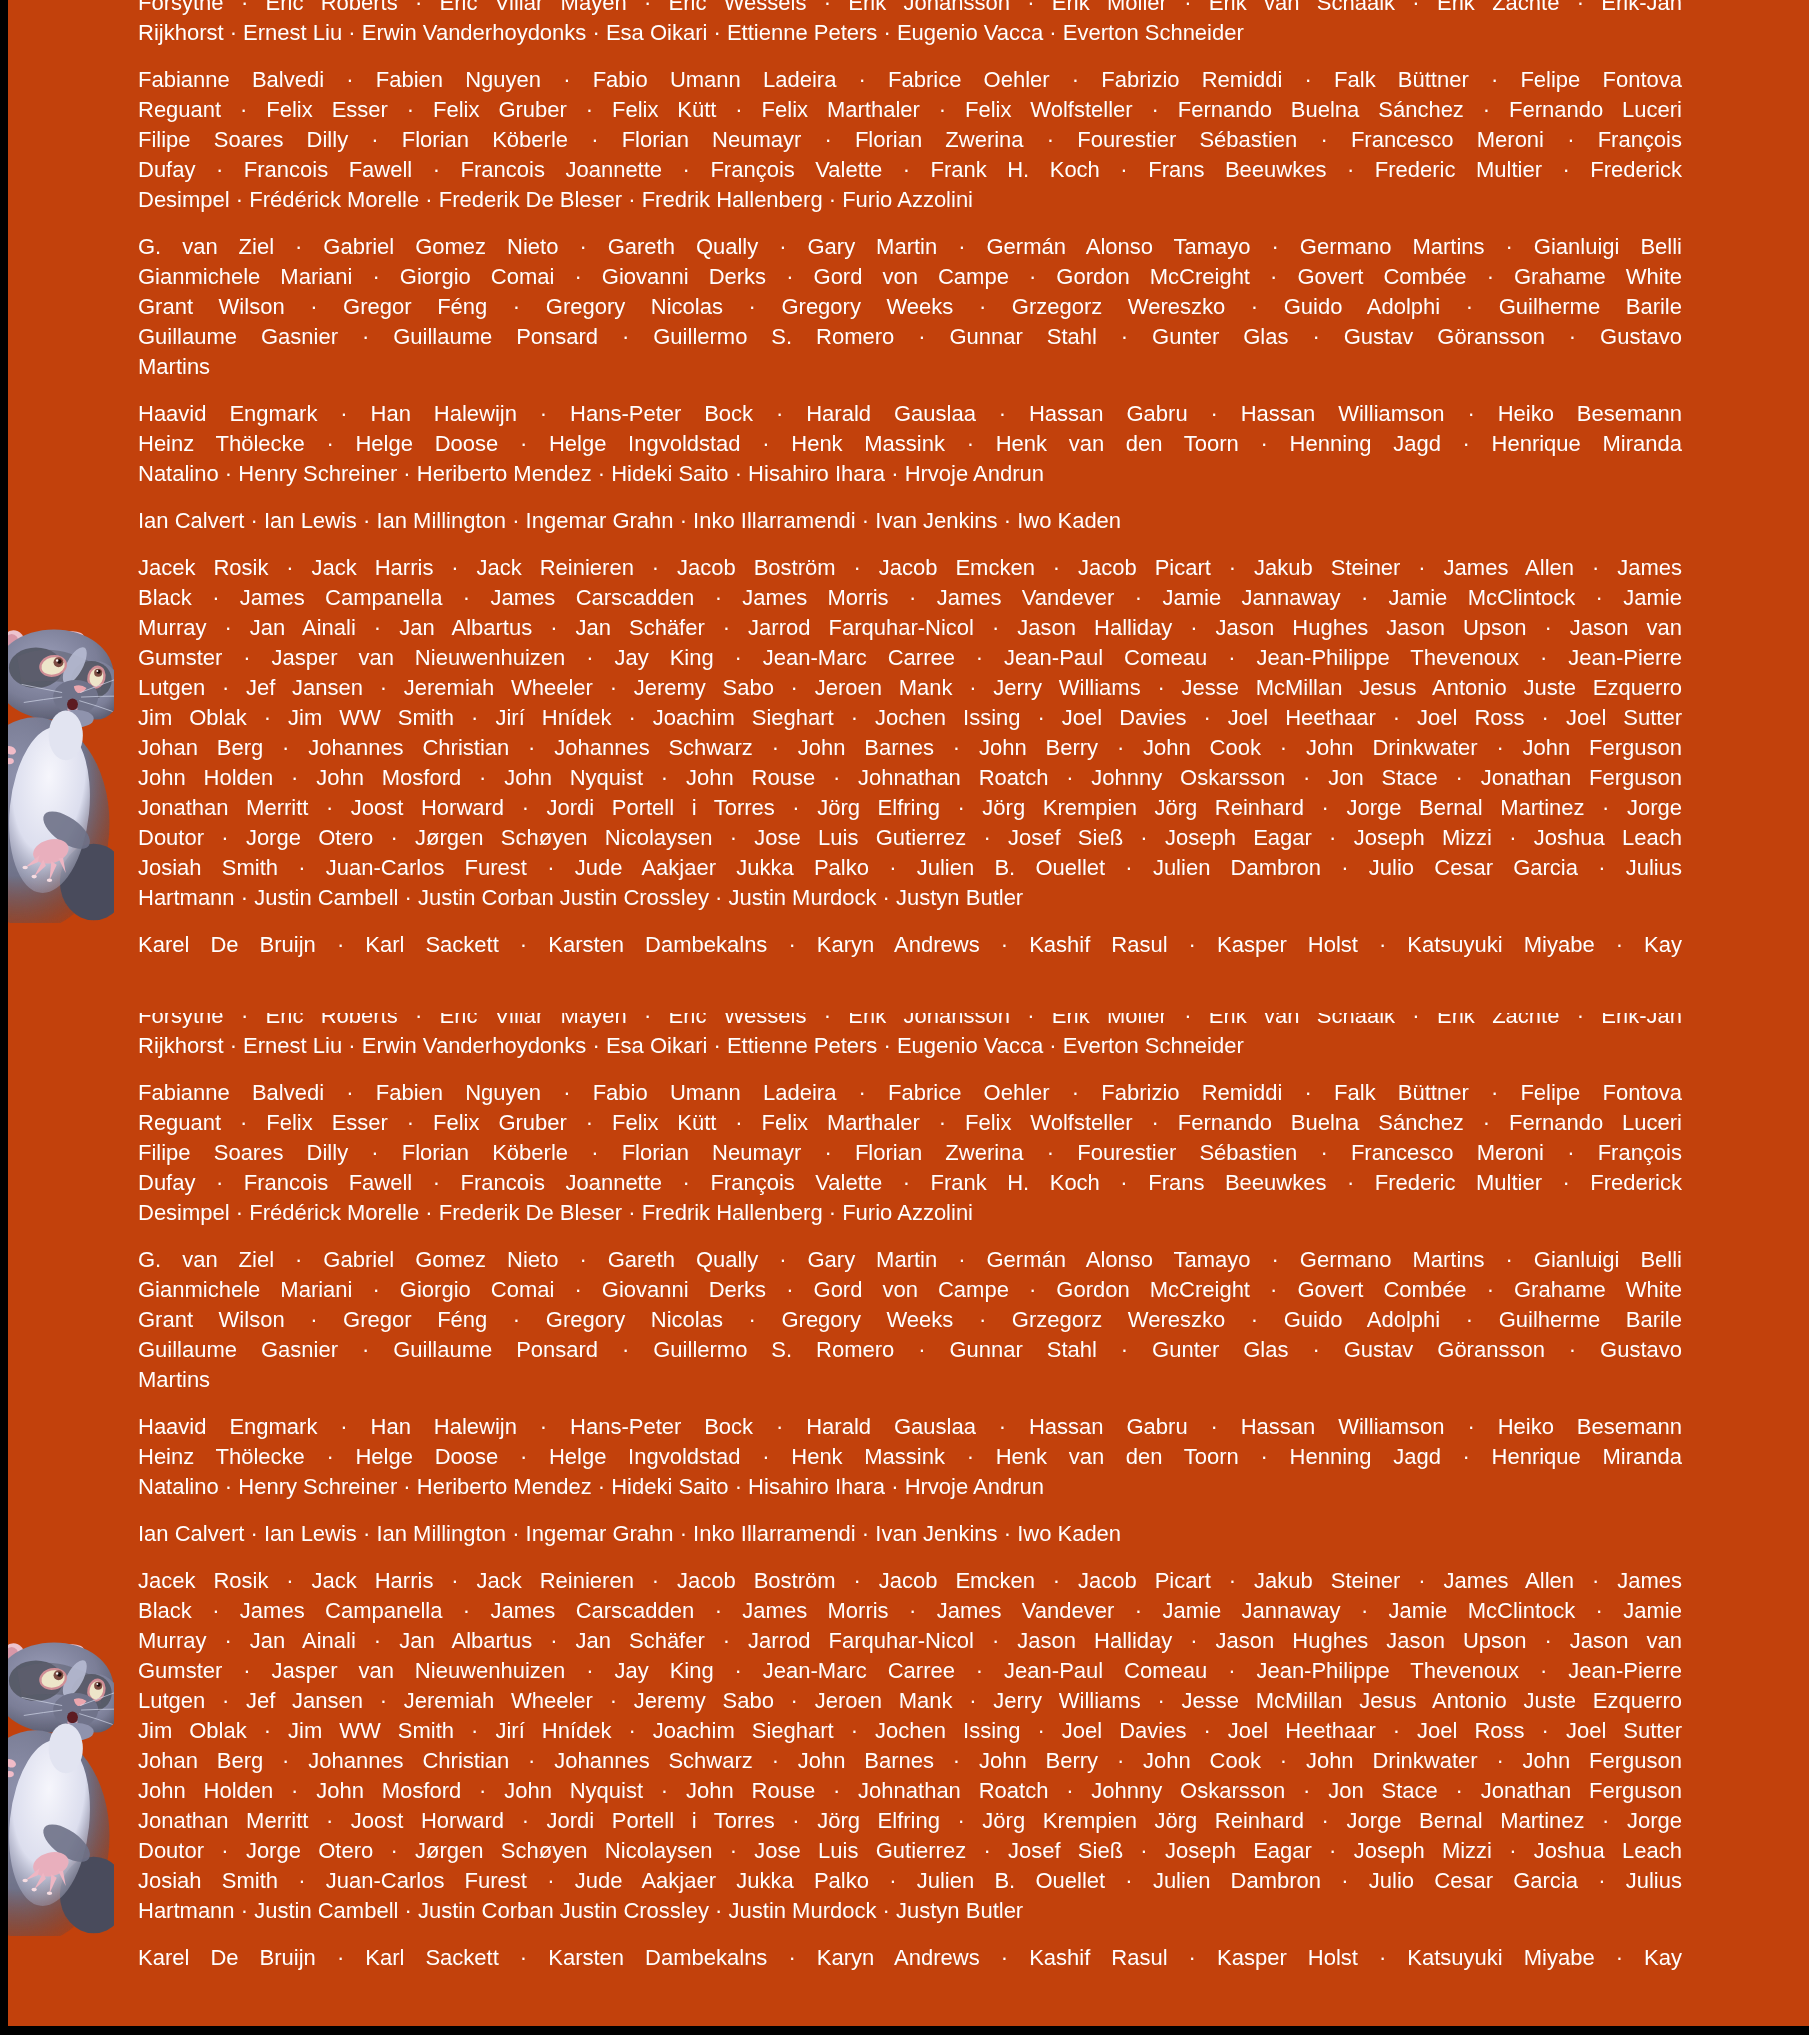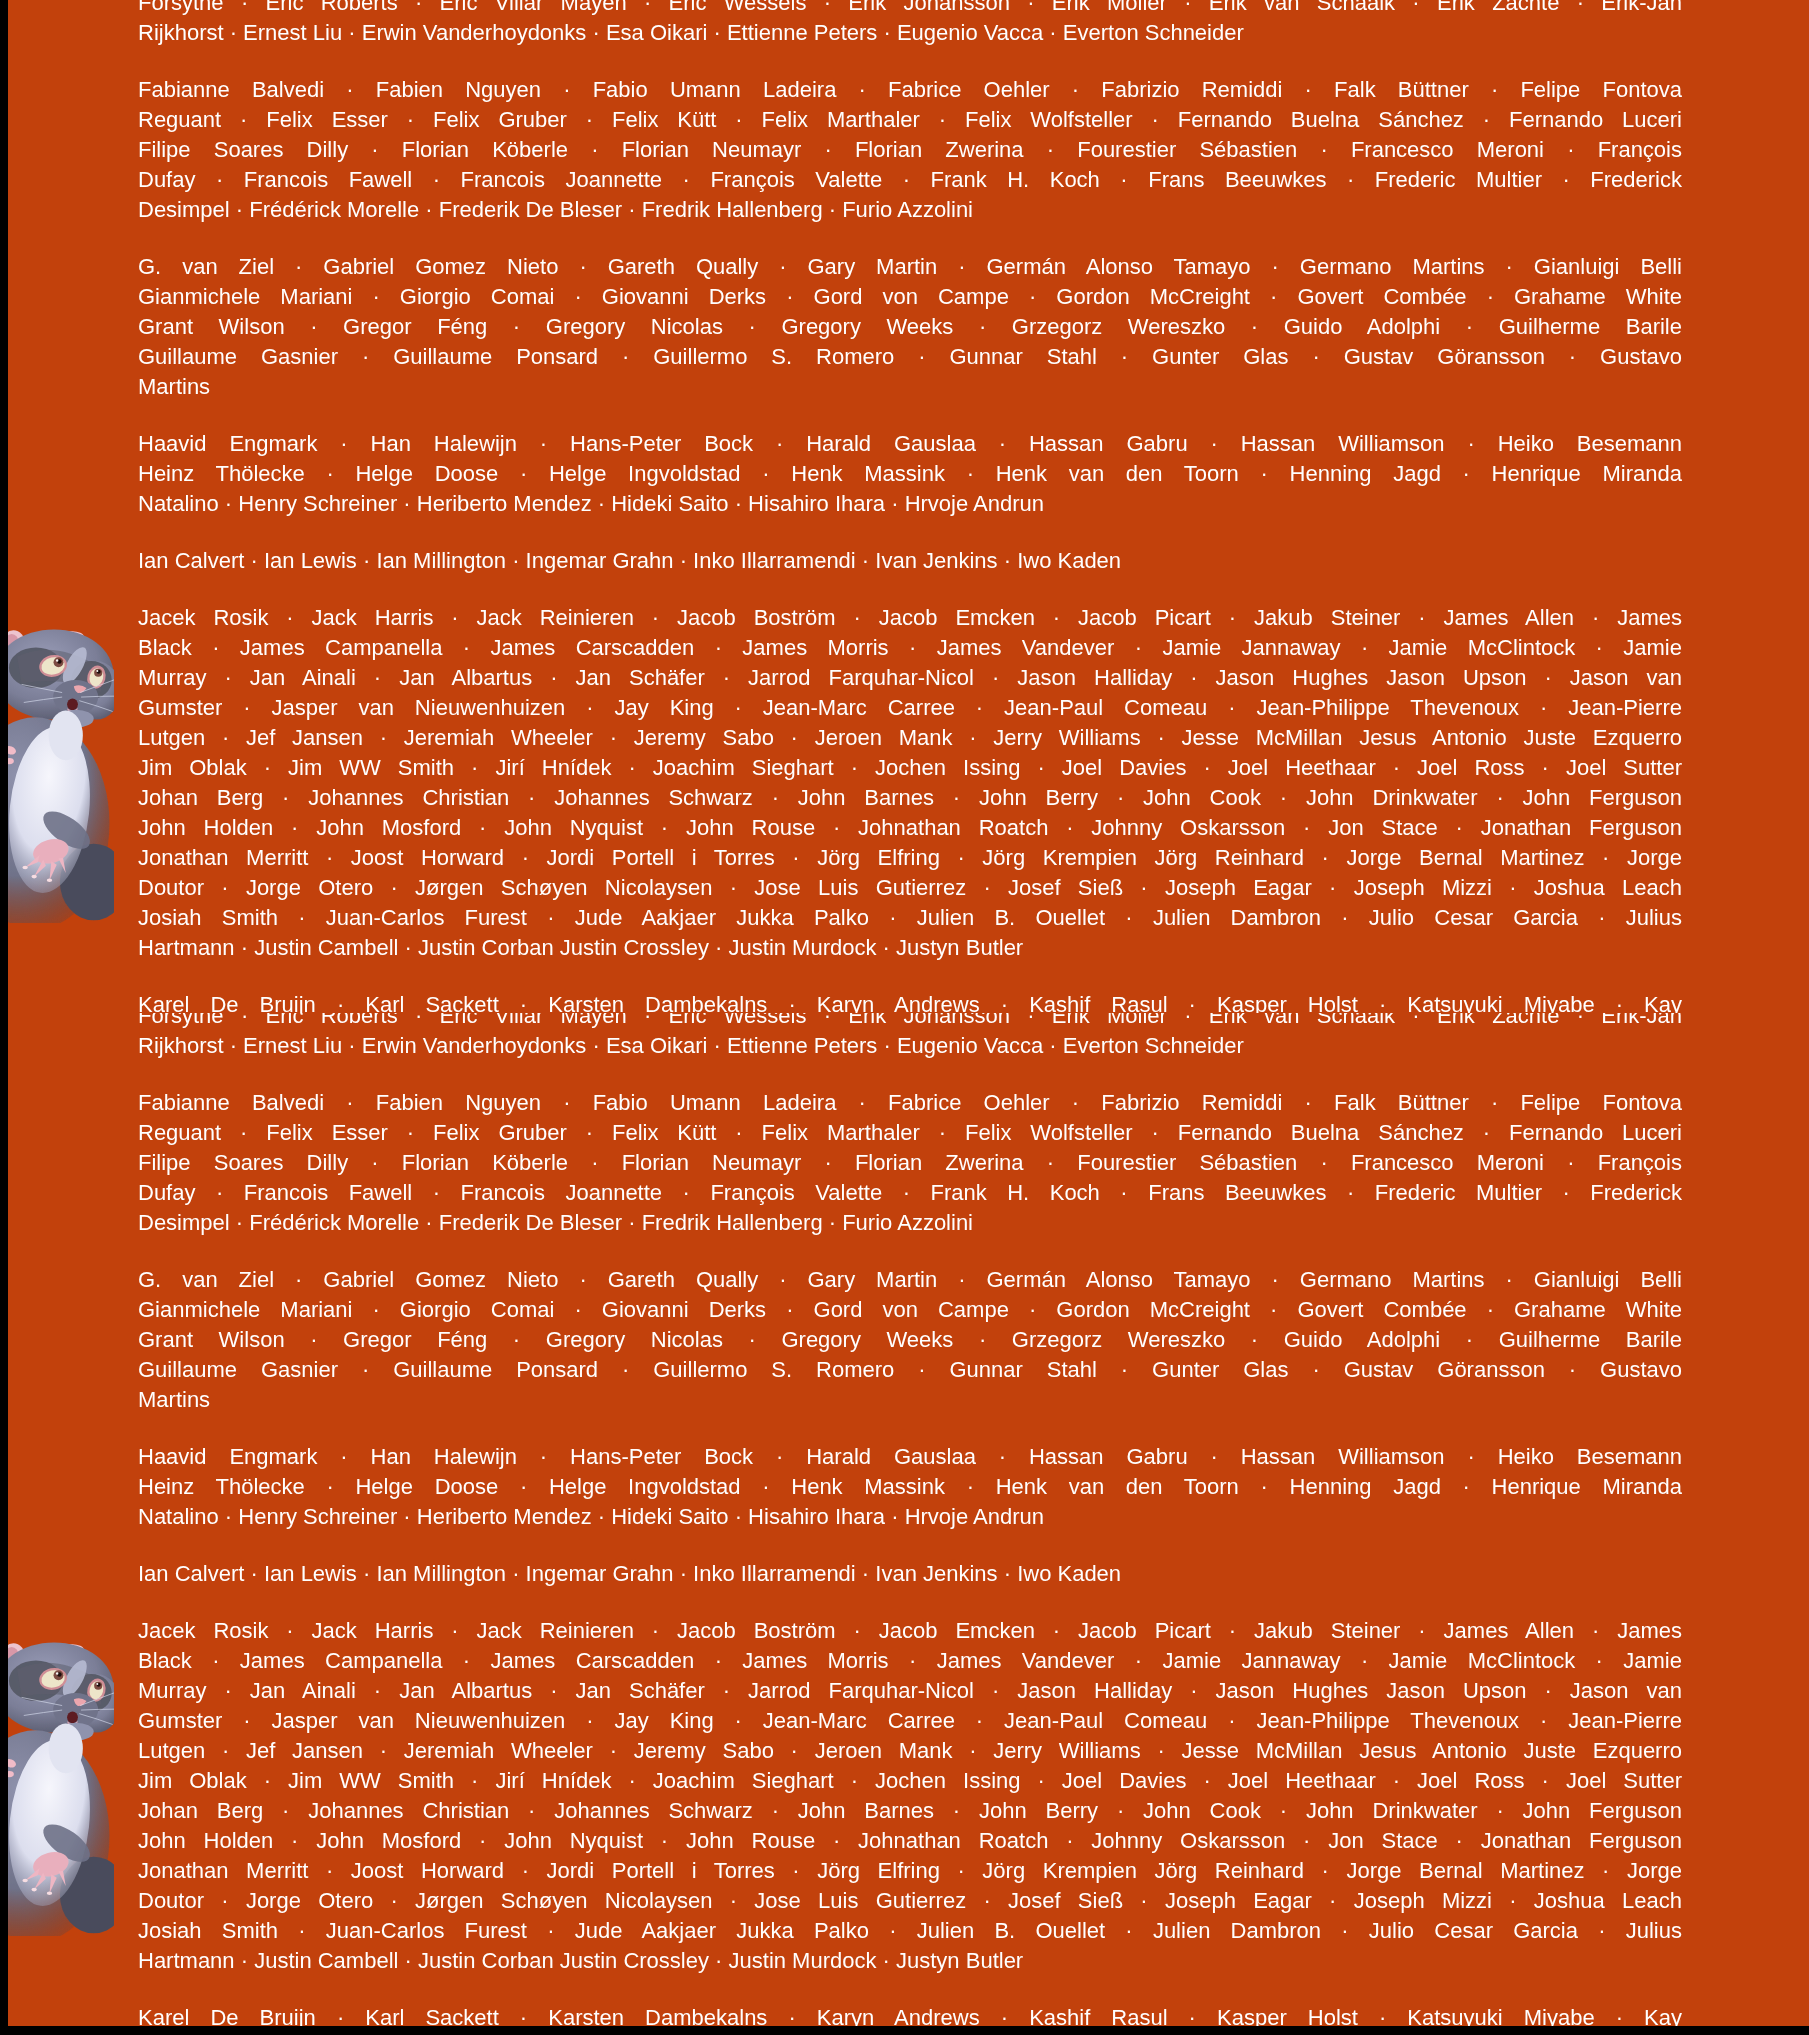--- a/index.html
+++ b/index.html
@@ -12,21 +12,21 @@
     position: absolute; left: 8px; width: 1809px; height: 1013px;
     overflow: hidden; background: #c2410c;
   }
   .tile-1 { top: 0; }
   .tile-2 { top: 1013px; }
   .text-col {
     position: absolute; left: 130px; top: 0; width: 1544px;
     color: #ffffff; font-size: 22px; line-height: 30px; font-weight: 400;
   }
   .section { margin: 0; padding: 0; }
-  .section + .section { margin-top: 27px; }
+  .section + .section { margin-top: 17px; }
   .section.clipped { margin-top: -11.8px; }
   .cline {
     height: 30px; overflow: hidden;
     text-align: justify; text-align-last: justify; -moz-text-align-last: justify;
     white-space: normal;
   }
   .cline.last { text-align-last: left; -moz-text-align-last: left; }
   .rodent {
     position: absolute; left: 0; top: 629px;
     width: 106px; height: 294px; pointer-events: none;

